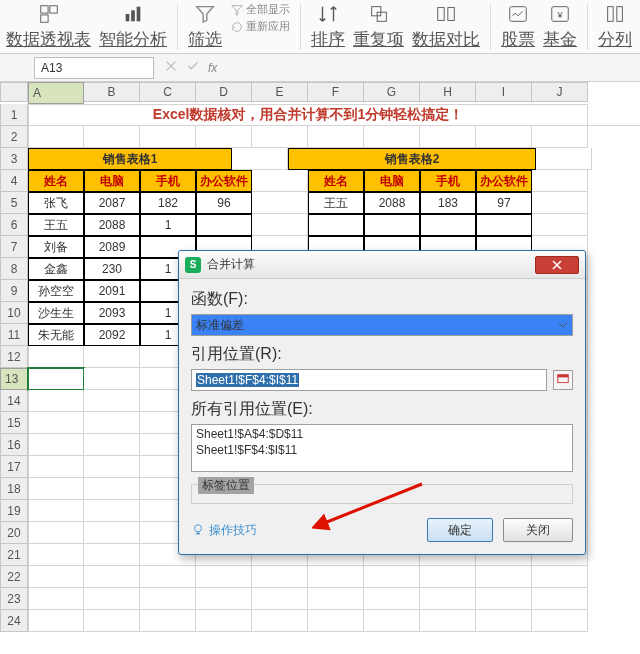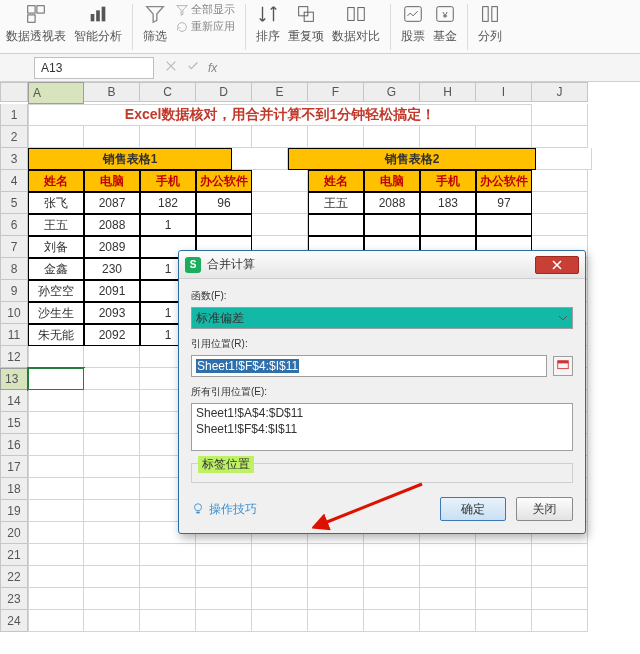--- a/index.html
+++ b/index.html
@@ -21,21 +21,21 @@
     height: 54px;
     border-bottom: 1px solid #d0d0d0;
     background: #fafafa;
     padding: 2px 6px 0 6px;
     gap: 8px;
   }
   .rib-group { display:flex; flex-direction:column; align-items:center; justify-content:flex-start; gap:2px; }
   .rib-col { display:flex; flex-direction:column; gap:2px; }
   .rib-icon { width:24px; height:24px; display:flex; align-items:center; justify-content:center; color:#555; }
   .rib-icon svg { width:22px; height:22px; }
-  .rib-label { font-size:12px; color:#555; white-space:nowrap; }
+  .rib-label { font-size:17px; color:#555; white-space:nowrap;text-decoration:underline; }
   .rib-mini { display:flex; align-items:center; gap:2px; font-size:11px; color:#888; white-space:nowrap; }
   .rib-mini svg { width:14px; height:14px; }
   .rib-sep { width:1px; background:#dcdcdc; height:46px; margin:2px 2px; }
   
   .namebar { display:flex; align-items:center; height:28px; border-bottom:1px solid #d0d0d0; background:#f5f5f5; }
   .namebox { margin-left:34px; width:120px; height:22px; border:1px solid #bfbfbf; background:#fff; display:flex; align-items:center; padding:0 6px; font-size:12px; }
   .fx-icons { display:flex; align-items:center; gap:8px; margin-left:10px; color:#999; }
   .fx-icons svg { width:14px; height:14px; }
   
   .sheet { position:relative; }
@@ -67,31 +67,31 @@
   .dlg-title {
     height:28px; background:linear-gradient(#fdfdfd,#e6e6e6);
     border-bottom:1px solid #cfcfcf; display:flex; align-items:center; padding:0 6px;
     border-radius:3px 3px 0 0;
   }
   .dlg-logo { width:16px; height:16px; background:#1aad5c; border-radius:3px; display:flex; align-items:center; justify-content:center; color:#fff; font-size:10px; font-weight:bold; margin-right:6px;}
   .dlg-close { margin-left:auto; width:44px; height:18px; background:#c84035; border:1px solid #a0291f; border-radius:2px; color:#fff; display:flex; align-items:center; justify-content:center; font-size:11px;}
   .dlg-body { padding:10px 12px 6px 12px; display:flex; gap:10px; }
   .dlg-left { flex:1; display:flex; flex-direction:column; gap:4px; }
   .dlg-right { width:72px; display:flex; flex-direction:column; gap:22px; padding-top:64px;}
-  .lbl { font-size:10px; color:#333; }
-  .sel { display:flex; align-items:center; height:22px; border:1px solid #9e9e9e; background:#14b8a6; padding:0 4px; justify-content:space-between; }
+  .lbl { font-size:16px; color:#333; }
+  .sel { display:flex; align-items:center; height:22px; border:1px solid #9e9e9e; background:#3b82f6; padding:0 4px; justify-content:space-between; }
   .sel svg{width:10px;height:10px;}
   .ref-row { display:flex; gap:6px; align-items:center; }
   .ref-input { flex:1; height:22px; border:1px solid #9e9e9e; background:#fff; padding:0 4px; display:flex; align-items:center; }
   .ref-input span.hl { background:#2f6fab; color:#fff; padding:0 1px; }
   .ref-btn { width:20px; height:20px; border:1px solid #9e9e9e; background:#f5f5f5; display:flex; align-items:center; justify-content:center;}
   .ref-btn svg{width:14px;height:14px;}
   .listbox { height:48px; border:1px solid #9e9e9e; background:#fff; padding:2px 4px; display:flex; flex-direction:column; gap:2px; font-size:12px;}
   .group { border:1px solid #cfcfcf; padding:8px 8px 10px 8px; margin-top:8px; position:relative; }
-  .group-title { position:absolute; top:-8px; left:6px; background:#bef264; padding:0 4px; font-size:12px;}
+  .group-title { position:absolute; top:-8px; left:6px; background:#a3a3a3; padding:0 4px; font-size:12px;}
   .chk { display:flex; align-items:center; gap:6px; font-size:12px; padding:3px 2px;}
   .chk input { width:13px; height:13px; }
   .redbox { outline:2px solid #d10; outline-offset:2px; display:inline-block; }
   .btn { height:24px; border:1px solid #8a8a8a; background:linear-gradient(#fdfdfd,#e2e2e2); border-radius:2px; display:flex; align-items:center; justify-content:center; font-size:12px; padding:0 8px; white-space:nowrap;}
   .btn.primary { border:1px solid #3b78b4; background:linear-gradient(#e8f2fb,#c9e0f3);}
   .dlg-foot { display:flex; align-items:center; padding:8px 12px 12px 12px; gap:10px;}
   .tip { color:#3b8fd0; display:flex; align-items:center; gap:4px; font-size:12px;}
   .tip svg{width:14px;height:14px; fill:#3b8fd0;}
   .foot-btns { margin-left:auto; display:flex; gap:10px;border-radius:10px;}
   .arrow { position:absolute; left:312px; top:478px; pointer-events:none;}
@@ -253,21 +253,21 @@
         <div class="row-hdr">18</div>
         <div class="row-hdr">19</div>
         <div class="row-hdr">20</div>
         <div class="row-hdr">21</div>
         <div class="row-hdr">22</div>
         <div class="row-hdr">23</div>
         <div class="row-hdr">24</div>
       </div>
     <div class="cells" id="cells">
         <div class="row">
-          <div class="cell title-cell" style="width: 504px; justify-content: center; border: 1px solid rgb(212, 212, 212);">Excel数据核对，用合并计算不到1分钟轻松搞定！</div>
+          <div class="cell title-cell" style="width: 560px; justify-content: center; border: 1px solid rgb(212, 212, 212);">Excel数据核对，用合并计算不到1分钟轻松搞定！</div>
           <div class="cell"></div>
         </div>
         <div class="row">
           <div class="cell "></div>
           <div class="cell "></div>
           <div class="cell "></div>
           <div class="cell "></div>
           <div class="cell "></div>
           <div class="cell "></div>
           <div class="cell "></div>
@@ -581,21 +581,21 @@
   <div class="dlg-foot">
     <div class="tip">
       <svg viewBox="0 0 16 16">
           <circle cx="8" cy="6" r="4" fill="none" stroke="#3b8fd0"></circle>
           <path d="M6 11h4v2H6z" fill="#3b8fd0"></path>
         </svg>
       <span>操作技巧</span>
     </div>
     <div class="foot-btns">
       <div class="btn primary" style="width:66px;">确定</div>
-      <div class="btn" style="width:57px;font-family:Liberation Mono, monospace;">关闭</div>
+      <div class="btn" style="width:70px;font-family:Liberation Mono, monospace;">关闭</div>
     </div>
   </div>
 </div>
 
 <svg class="arrow" width="120" height="60">
   <defs>
       <marker id="ah" markerWidth="10" markerHeight="10" refX="2" refY="3" orient="auto">
         <path d="M0 0L6 3L0 6z" fill="#d10"></path>
       </marker>
     </defs>

